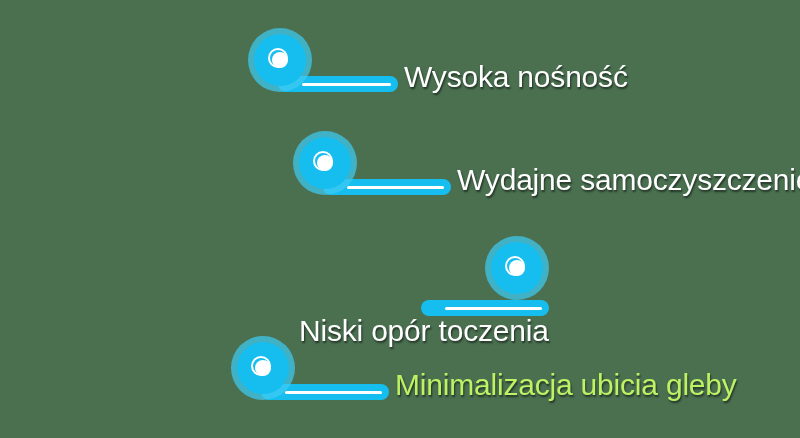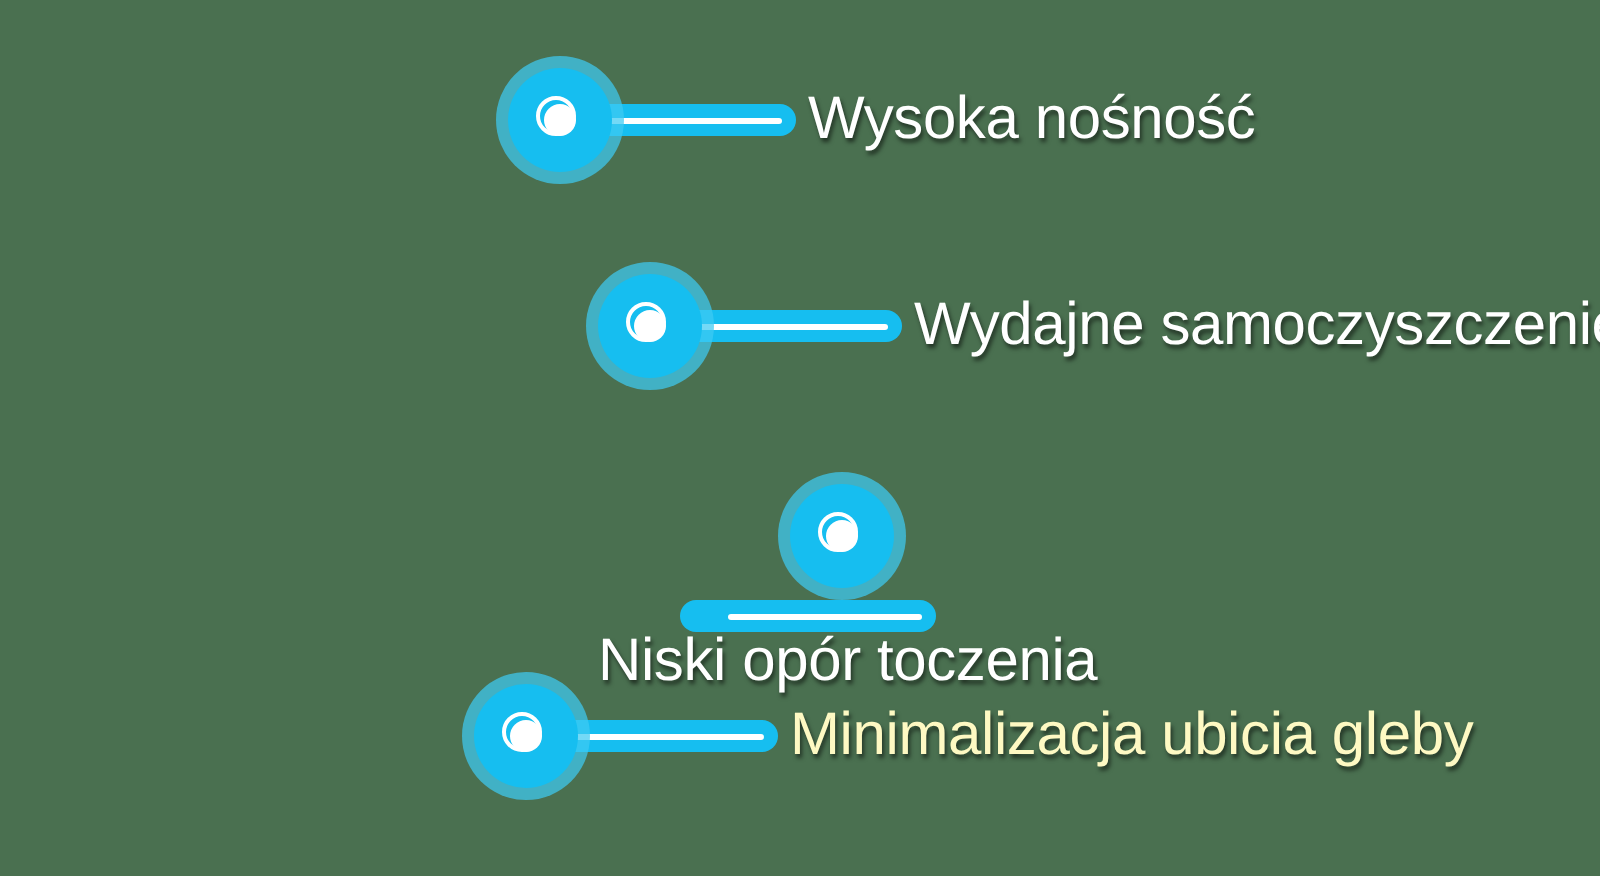--- a/index.html
+++ b/index.html
@@ -17,21 +17,21 @@
     position: relative;
     width: 800px;
     height: 438px;
     background: #4a7050;
   }
 
   
   .feature-row {
     position: absolute;
     display: flex;
-    align-items: center;
+    align-items: flex-end;
     height: 64px;
     white-space: nowrap;
   }
 
   
   .connector {
     position: relative;
     height: 16px;
     flex: none;
     
@@ -171,16 +171,16 @@
     <div class="disc">
       <div class="halo" style="background: rgb(62, 203, 243);"></div>
       <div class="core" style="background: rgb(22, 190, 240);"></div>
       <div class="ring"></div>
       <div class="dot" style="background: rgb(255, 255, 255);"></div>
     </div>
     <div class="connector">
       <div class="bar" style="background: rgb(22, 190, 240);"></div>
       <div class="hairline"></div>
     </div>
-    <div class="feature-label" style="color: #fef9c3;">Minimalizacja ubicia gleby</div>
+    <div class="feature-label" style="color: #bef264;">Minimalizacja ubicia gleby</div>
   </div>
 
 </div>
 
 </body></html>

